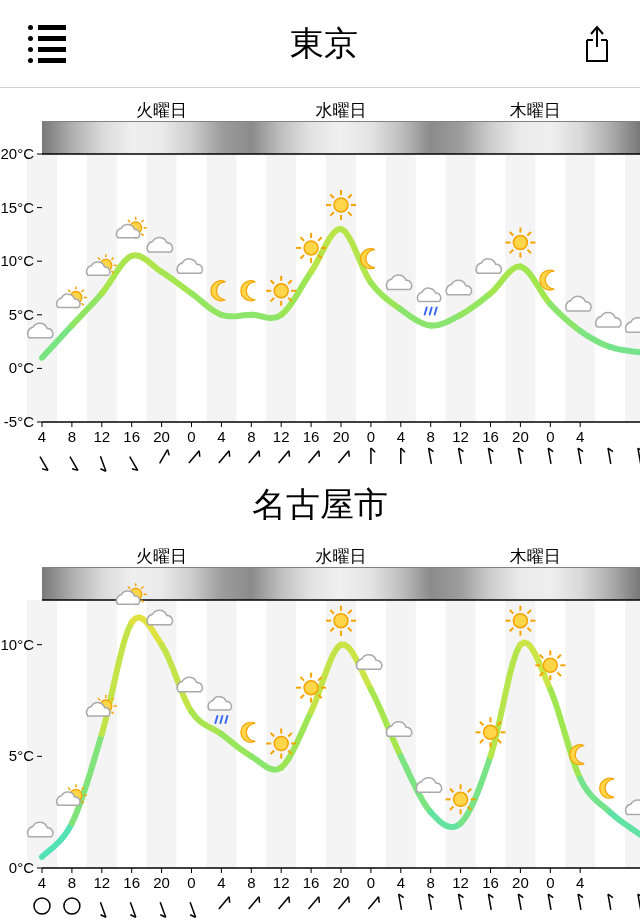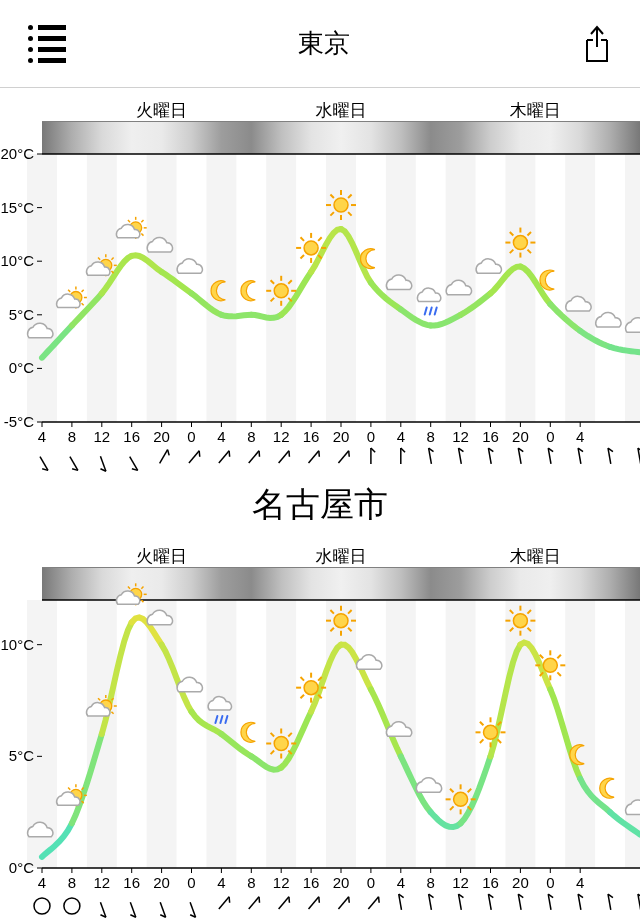--- a/index.html
+++ b/index.html
@@ -2,21 +2,21 @@
 <html><head>
 <meta charset="utf-8">
 <style>
 html,body{margin:0;padding:0;font-family:-apple-system,"Hiragino Sans","Helvetica Neue",sans-serif;background:#fff;color:#000;width:640px}
 
 .header{height:88px;display:flex;align-items:center;justify-content:space-between;padding:0 28px;border-bottom:1px solid #d0d0d0;box-sizing:border-box}
 .menu-icon{display:flex;flex-direction:column;gap:6px;cursor:pointer}
 .menu-icon .row{display:flex;align-items:center;gap:5px}
 .menu-icon .dot{width:5px;height:5px;border-radius:50%;background:#000}
 .menu-icon .bar{width:28px;height:5px;background:#000}
-.title{font-size:26px;font-weight:400}
+.title{font-size:34px;font-weight:400}
 .share-icon{width:30px;height:38px;position:relative;cursor:pointer}
 
 .chart-block{position:relative}
 .chart-title{text-align:center;font-size:34px;padding:4px 0 6px 0}
 svg.chart{display:block}
 .day-label{font-size:17px;fill:#000}
 .tick-label{font-size:15px;fill:#000}
 .y-label{font-size:15px;fill:#000}
 </style>
 </head>

